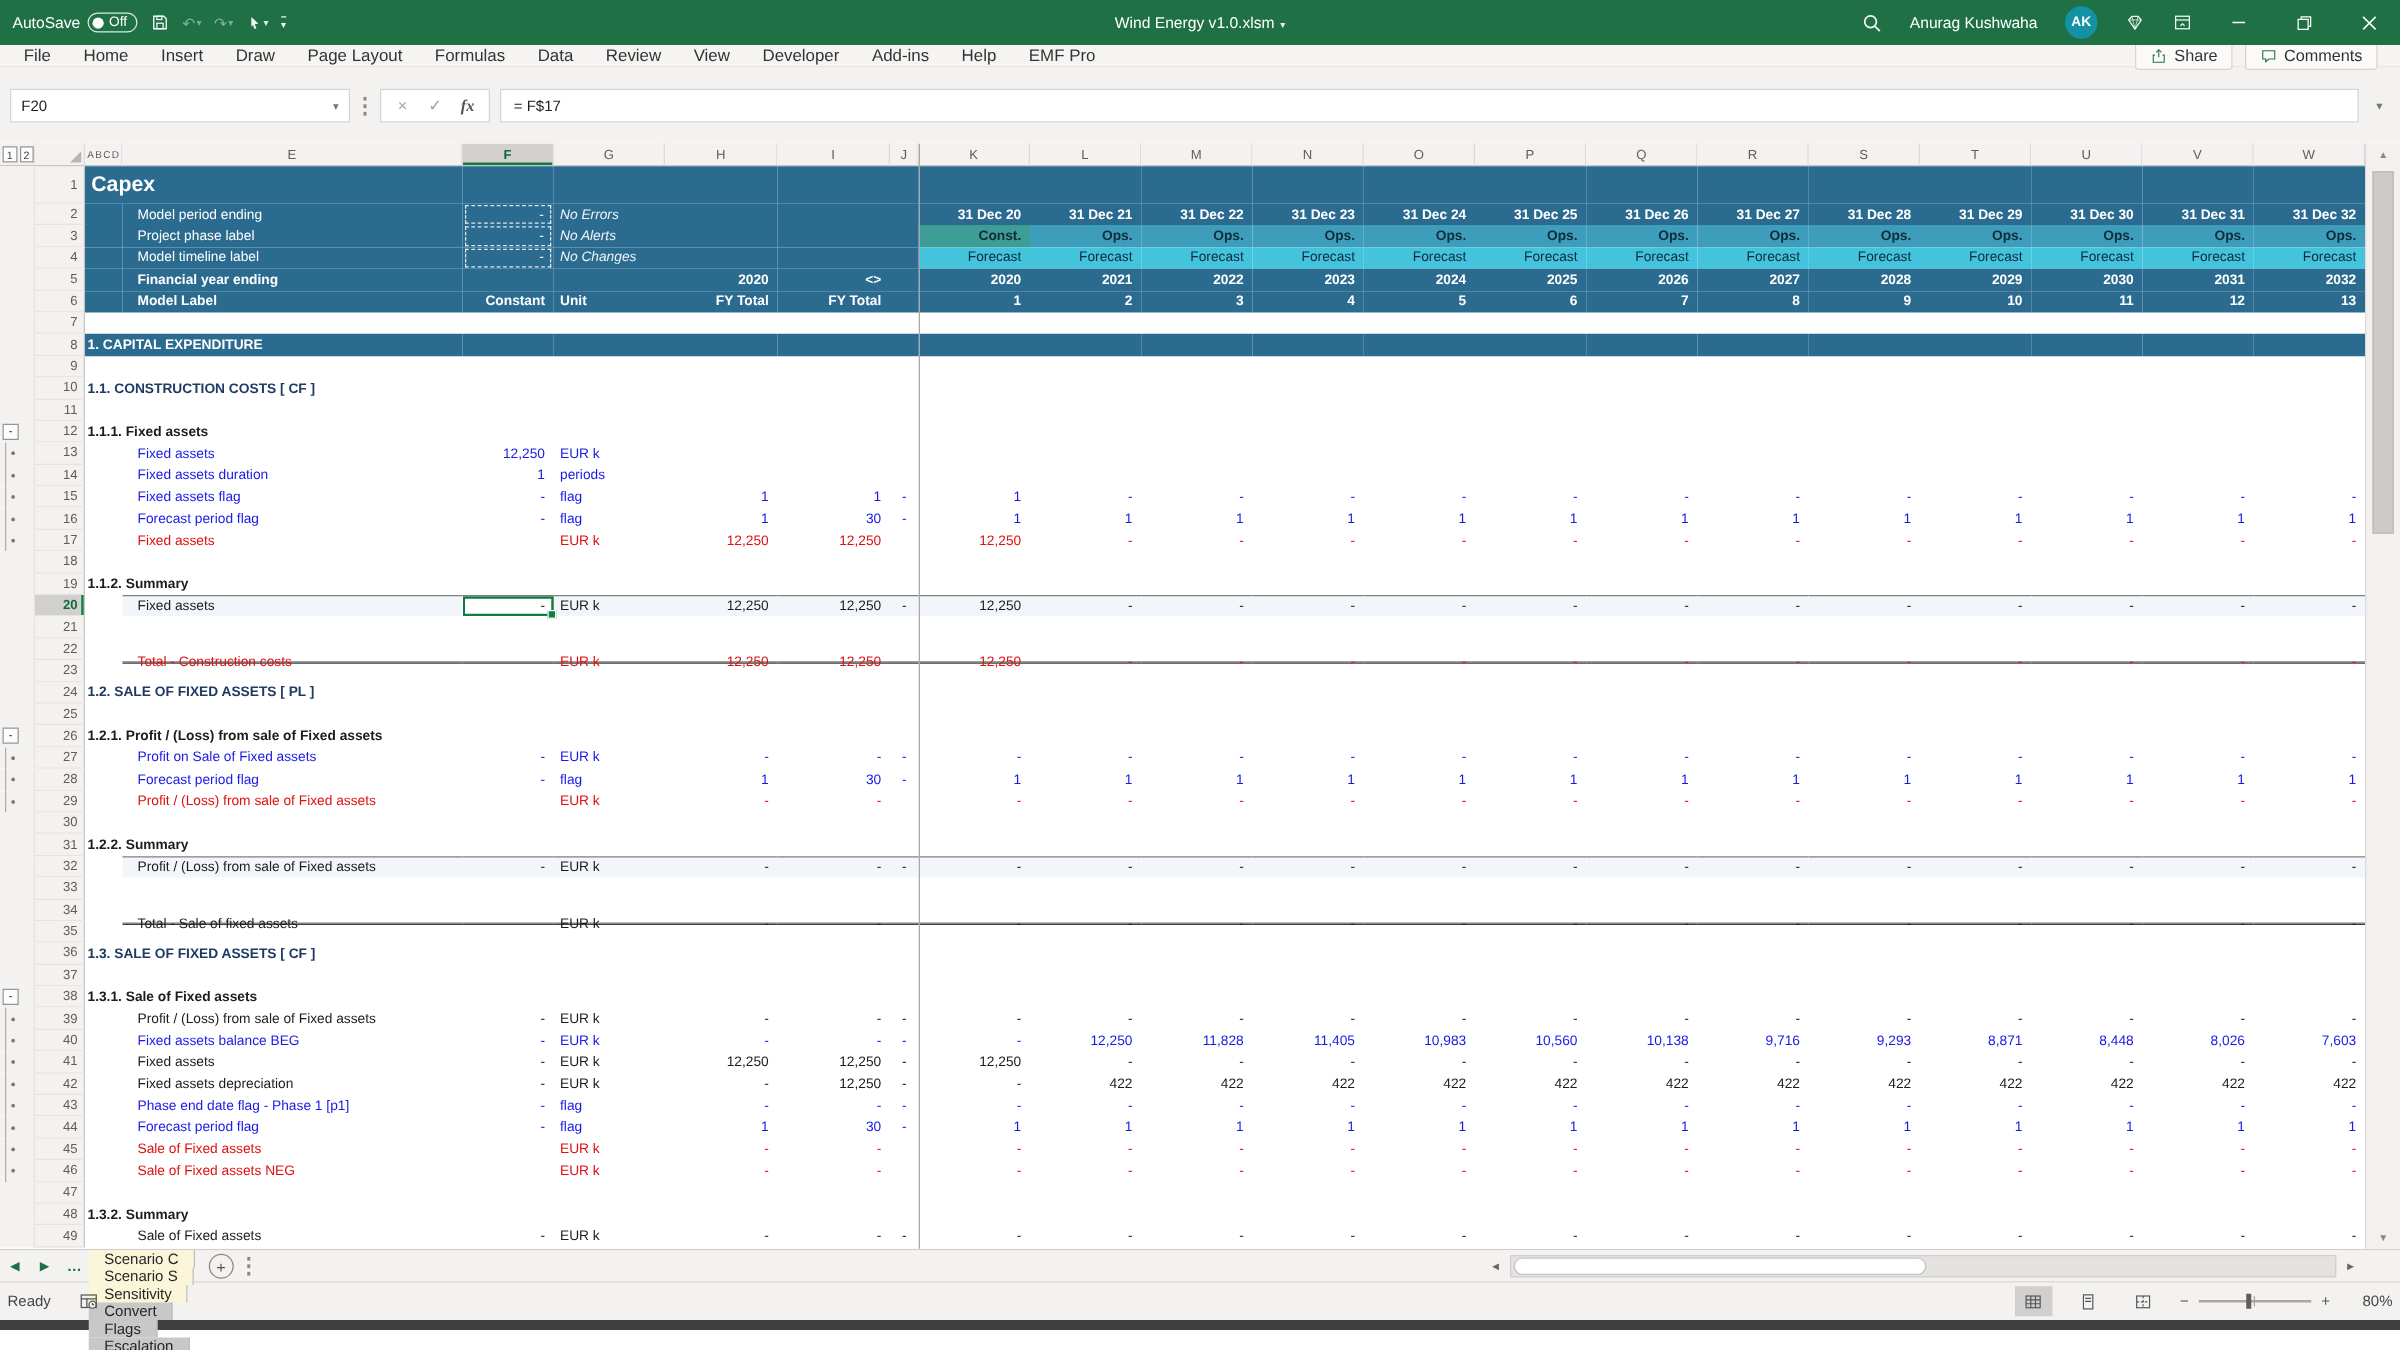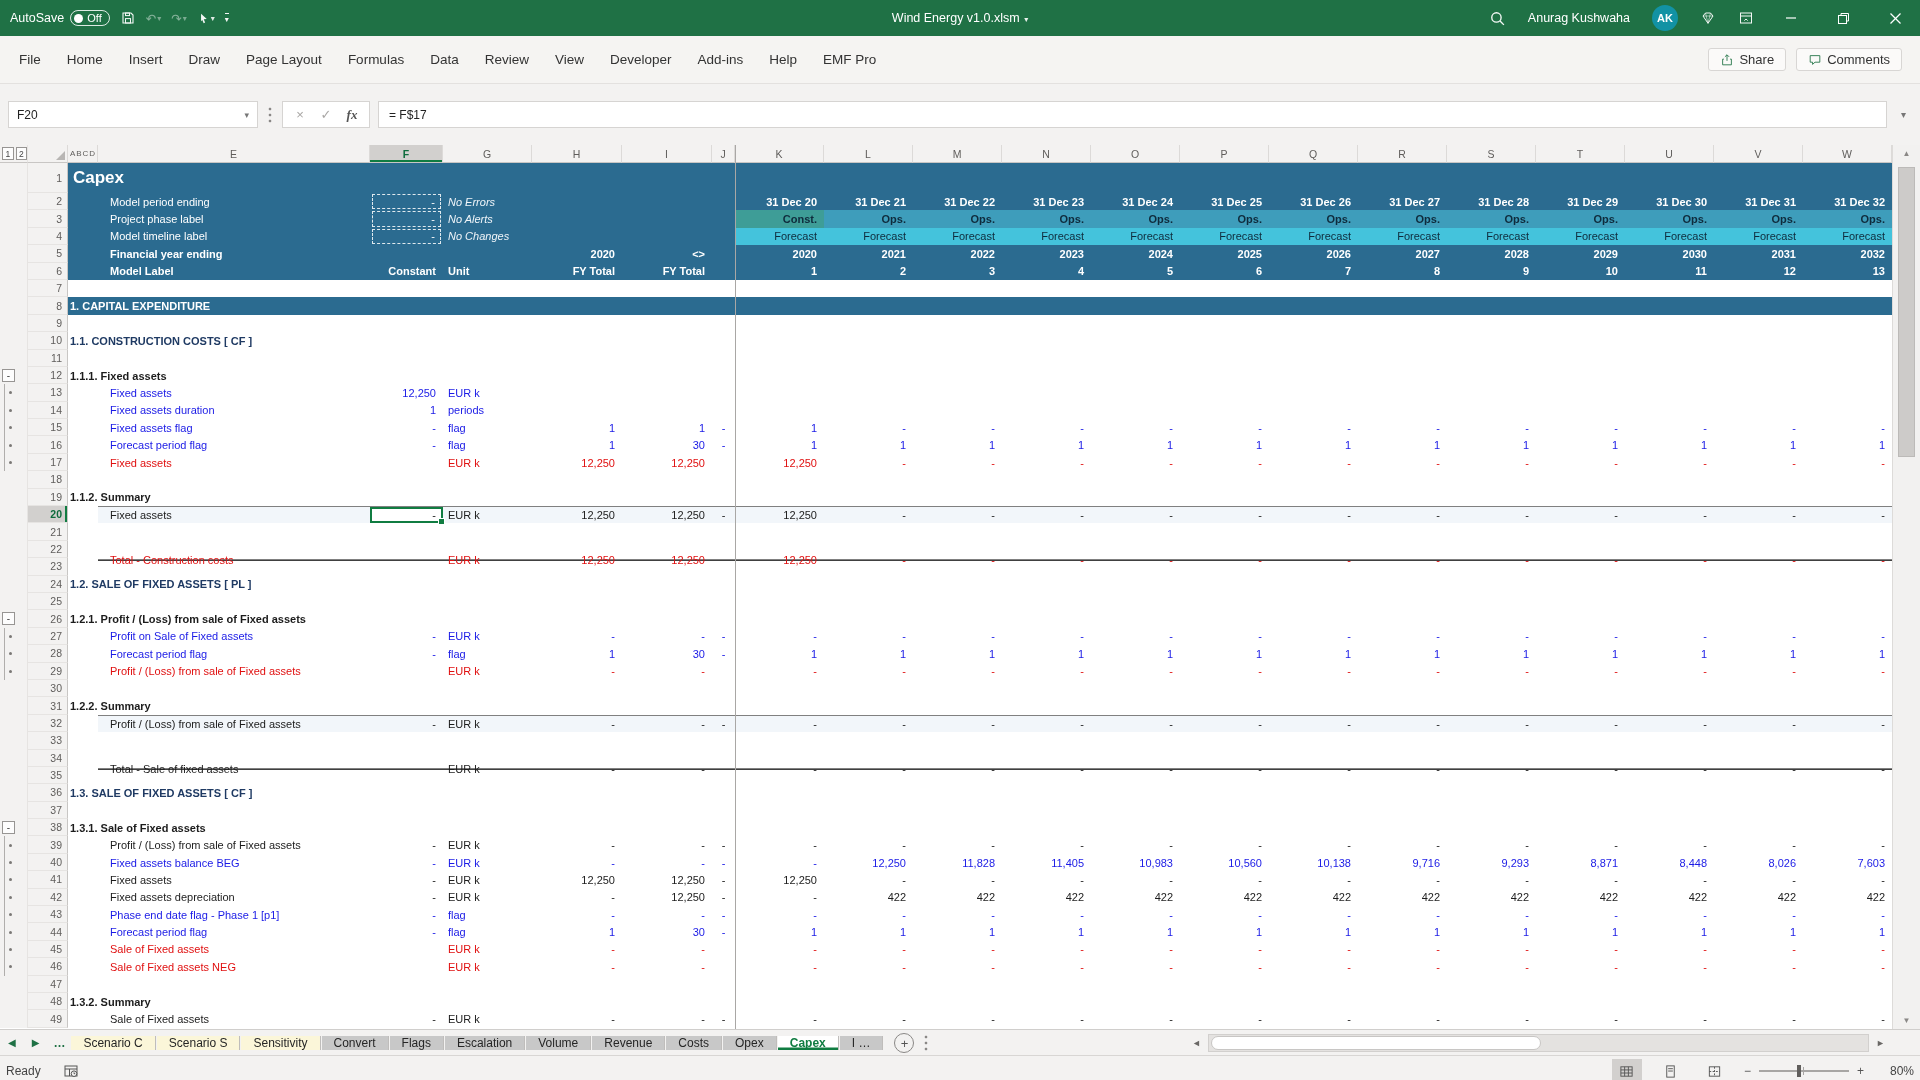--- a/index.html
+++ b/index.html
@@ -24,33 +24,33 @@
   .tiny-arrow { font-size:8px; margin-left:1px; opacity:.9; }
   .qat-custom { border-top:1.5px solid #fff; font-size:8px; line-height:9px; padding-top:1px; }
   .tb-center { position:absolute; left:0; right:0; text-align:center; pointer-events:none; }
   .tb-center span { pointer-events:auto; }
   .tb-right { margin-left:auto; display:flex; align-items:center; gap:22px; }
   .avatar { width:26px; height:26px; border-radius:50%; background:#1292A4; color:#fff;
     display:flex; align-items:center; justify-content:center; font-size:11px; font-weight:bold; }
   .winbtn { display:inline-flex; align-items:center; justify-content:center; width:30px; height:30px; }
   
   .menubar {
-    height:48px; background:#F5F4F2; border-bottom:1px solid #E3E1DF;
+    height:18px; background:#F5F4F2; border-bottom:1px solid #E3E1DF;
     display:flex; align-items:center; font-size:13.5px; color:#333; padding:0 6px;
   }
   #menu-tabs { display:flex; align-items:center; }
   .menu-tab { padding:0 13px; cursor:default; }
   .mb-right { margin-left:auto; display:flex; align-items:center; gap:10px; padding-right:12px; }
   .mb-btn { display:flex; align-items:center; gap:5px; border:1px solid #D8D6D4; background:#FBFAF9;
     border-radius:3px; padding:3px 11px; font-size:13px; color:#333; }
   
   .formula-row {
     height:61px; background:#F3F2F1; display:flex; align-items:center; padding:0 8px; gap:8px;
   }
-  .namebox { width:250px; height:27px; background:#fff; border:1px solid #D6D4D2;
+  .namebox { width:272px; height:27px; background:#fff; border:1px solid #D6D4D2;
     display:flex; align-items:center; font-size:12px; color:#222; padding:0 8px; }
   .nb-arrow { margin-left:auto; font-size:9px; color:#777; }
   .vdots3 { width:4px; height:16px; margin:0 2px;
     background:radial-gradient(circle 1.5px, #8A8886 1.5px, transparent 1.6px) center/4px 6px repeat-y; }
   .fbtns { display:flex; align-items:center; background:#fff; border:1px solid #D6D4D2; height:27px; padding:0 4px; }
   .fbtn { width:26px; text-align:center; font-size:13px; color:#A8A6A4; }
   .fbtn.fx { color:#555; font-style:italic; font-weight:bold; font-family:"Liberation Serif",serif; }
   .formula-field { flex:1; height:27px; background:#fff; border:1px solid #D6D4D2;
     display:flex; align-items:center; padding:0 10px; font-size:12px; color:#222; }
   .fexpand { color:#777; font-size:10px; padding:0 6px; }
@@ -115,21 +115,21 @@
     background:var(--accent-green,#107C41); border:1px solid #fff; }
   
   .vscroll { width:28px; background:#F2F1F0; border-left:1px solid #DDDBD9; position:relative; }
   .vs-arrow { position:absolute; left:0; right:0; text-align:center; font-size:8px; color:#8A8886; }
   .vs-up { top:4px; } .vs-down { bottom:4px; }
   .vs-thumb { position:absolute; left:5px; width:17px; top:22px; height:290px; background:#CDCBC9; border:1px solid #BCBAB8; }
   
   .sheetbar { height:26px; background:#F3F2F1; display:flex; align-items:stretch; border-top:1px solid #D0CECC; font-size:12px; }
   .tab-nav { display:flex; align-items:center; padding:0 8px; color:#1F7145; font-size:10px; }
   .tab-overflow { display:flex; align-items:center; padding:0 6px; color:#1F7145; font-weight:bold; }
-  #sheet-tabs { display:flex; align-items:center; }
+  #sheet-tabs { display:flex; align-items:flex-start;flex-direction:column; }
   .stab { display:flex; align-items:center; padding:0 12px; margin-right:1px; border-right:1px solid #BFBDBB; color:#262626; }
   .tab-yellow { background:var(--tab-yellow,#FBF6D9); }
   .tab-gray { background:var(--tab-gray,#C8C8C8); }
   .tab-active { background:#fff; color:var(--accent-green,#107C41); font-weight:bold;
     box-shadow:inset 0 -2.5px 0 var(--accent-green,#107C41); }
   .addsheet { width:20px; height:20px; border:1px solid #8A8886; border-radius:50%; margin:3px 8px 0 10px;
     display:flex; align-items:center; justify-content:center; color:#555; font-size:13px; }
   .sb-dots { align-self:center; }
   .hscroll { margin-left:auto; width:735px; display:flex; align-items:center; padding-right:28px; }
   .hs-arrow { color:#6A6866; font-size:9px; padding:0 7px; }

